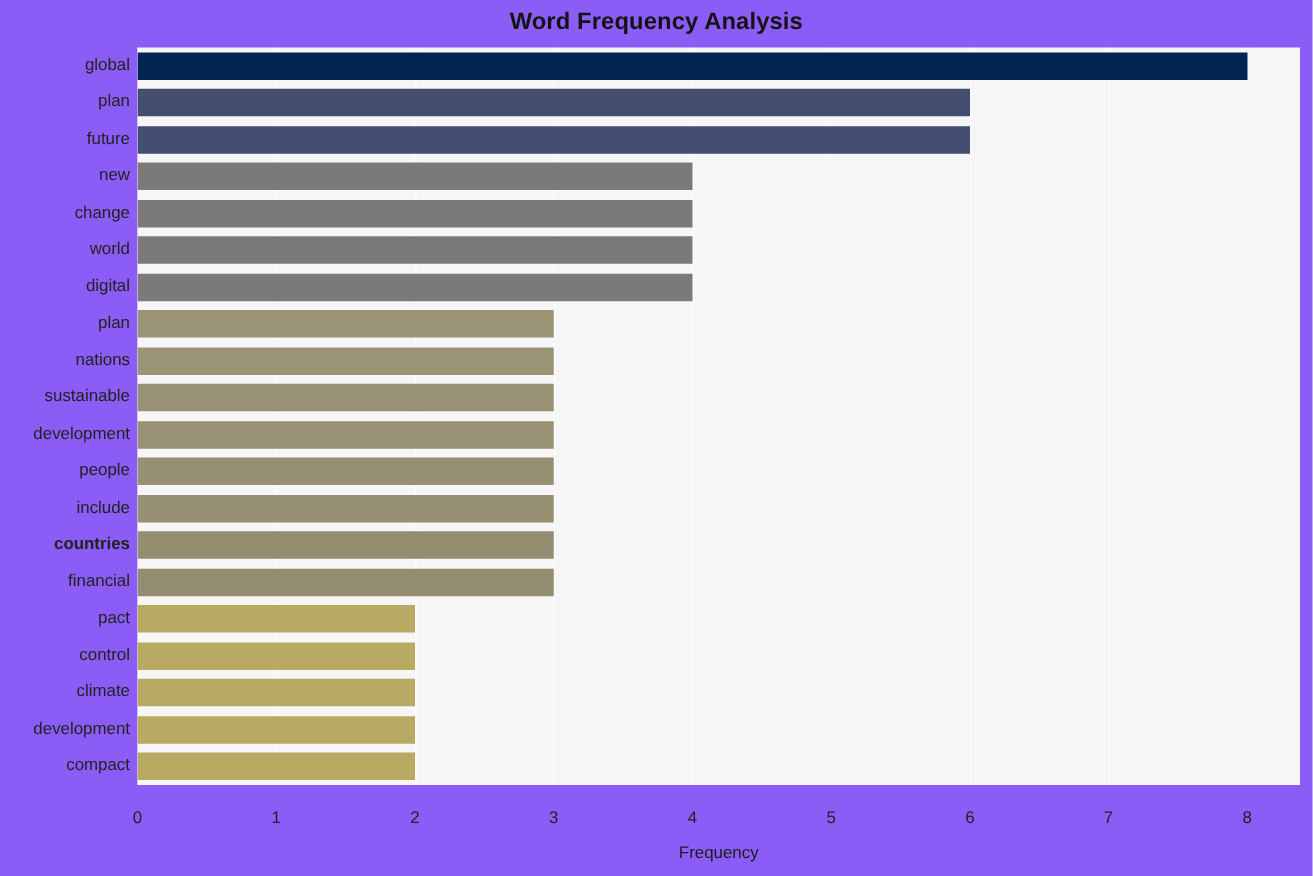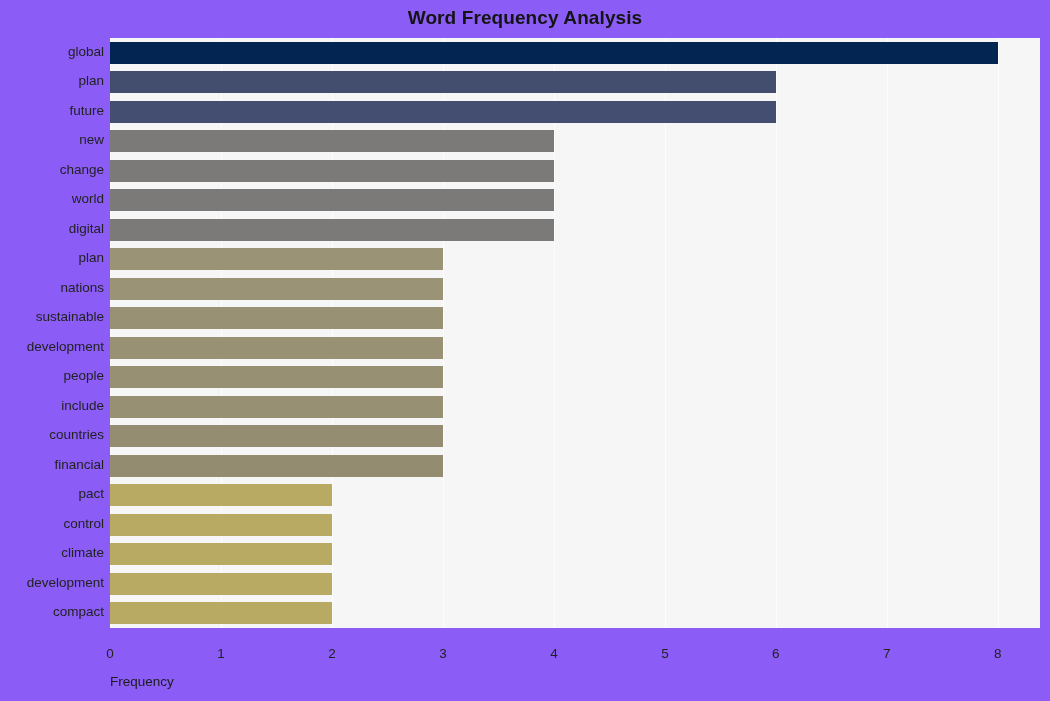--- a/index.html
+++ b/index.html
@@ -104,21 +104,21 @@
     top: 18px;
     transform: translateX(-50%);
     font-size: 13.5px;
     color: #222222;
   }
   #x-axis-title {
     position: absolute;
     left: 110px;
     top: 674px;
     width: 930px;
-    text-align: left;
+    text-align: center;
     font-size: 13.5px;
     color: #1c1c1c;
   }
 </style>
 </head>
 <body>
 
 <div id="figure">
 
   <div id="chart-title">Word Frequency Analysis</div>
@@ -206,21 +206,21 @@
       <div class="y-tick-label" style="top: 94.25px;">new</div>
       <div class="y-tick-label" style="top: 123.75px;">change</div>
       <div class="y-tick-label" style="top: 153.25px;">world</div>
       <div class="y-tick-label" style="top: 182.75px;">digital</div>
       <div class="y-tick-label" style="top: 212.25px;">plan</div>
       <div class="y-tick-label" style="top: 241.75px;">nations</div>
       <div class="y-tick-label" style="top: 271.25px;">sustainable</div>
       <div class="y-tick-label" style="top: 300.75px;">development</div>
       <div class="y-tick-label" style="top: 330.25px; padding-left: 28px;">people</div>
       <div class="y-tick-label" style="top: 359.75px;">include</div>
-      <div class="y-tick-label" style="top: 389.25px;">countries</div>
+      <div class="y-tick-label" style="top: 389.25px; font-weight: bold;">countries</div>
       <div class="y-tick-label" style="top: 418.75px;">financial</div>
       <div class="y-tick-label" style="top: 448.25px;">pact</div>
       <div class="y-tick-label" style="top: 477.75px;">control</div>
       <div class="y-tick-label" style="top: 507.25px;">climate</div>
       <div class="y-tick-label" style="top: 536.75px;">development</div>
       <div class="y-tick-label" style="top: 566.25px;">compact</div>
     </div>
 
   <div id="x-axis">
       <div class="x-tick-label" style="left: 0px;">0</div>

